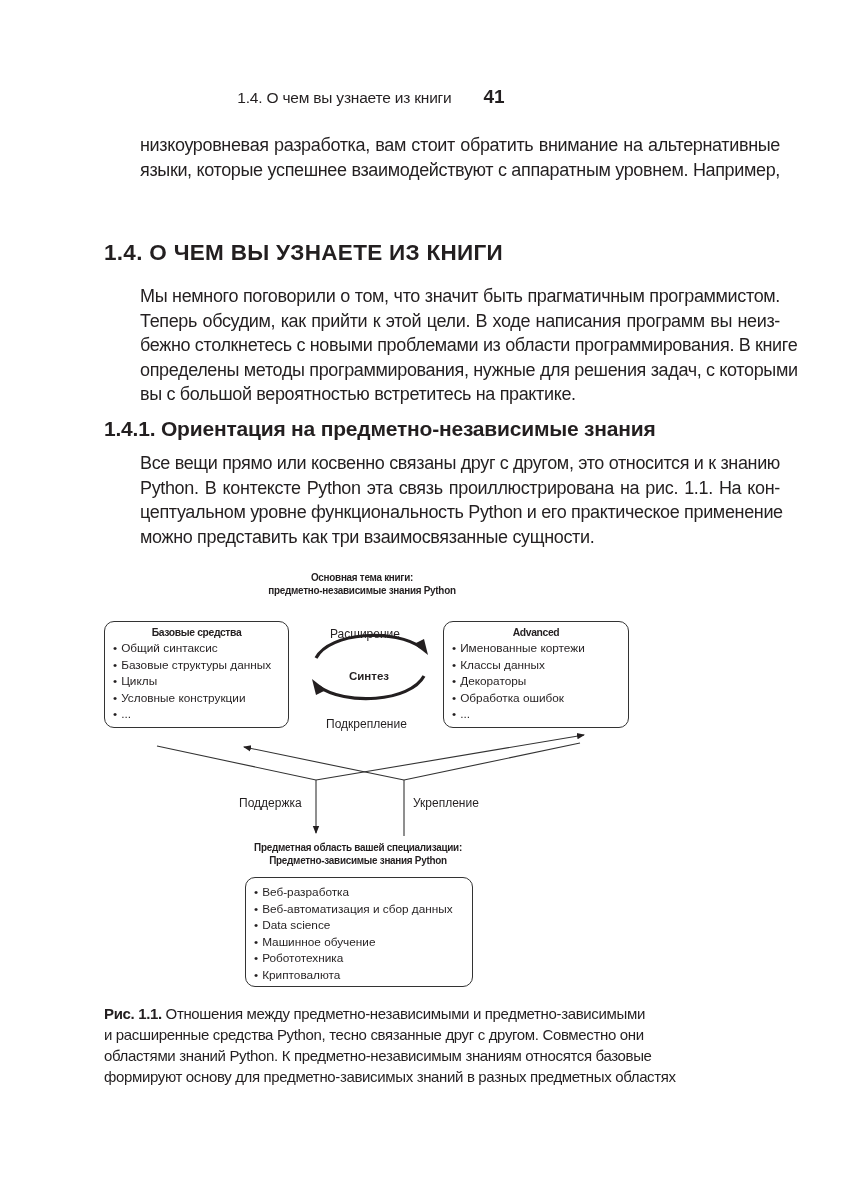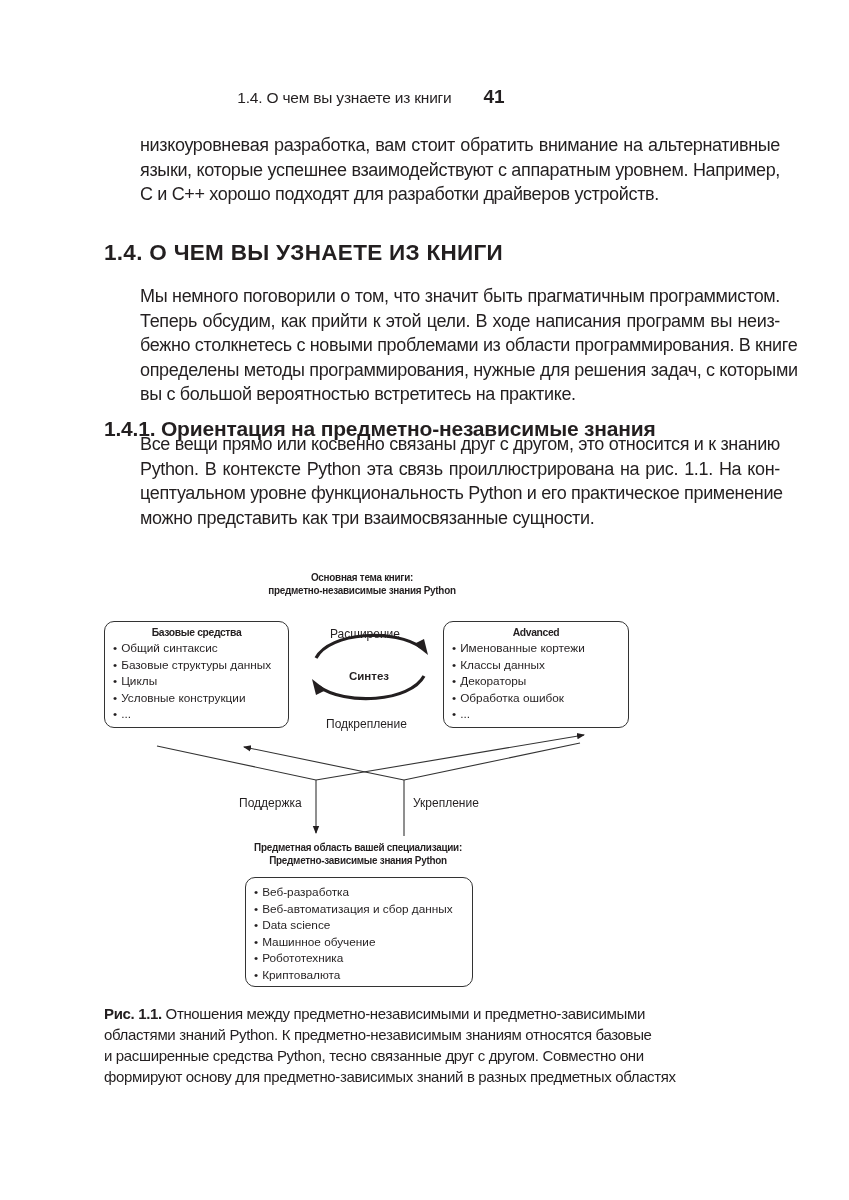--- a/index.html
+++ b/index.html
@@ -35,36 +35,35 @@
 <body>
 
 <div class="running-header">
   <span class="rh-title">1.4. О чем вы узнаете из книги</span>
   <span class="rh-page">41</span>
 </div>
 
 <div class="para" style="top:133px;">
   <span class="line">низкоуровневая разработка, вам стоит обратить внимание на альтернативные</span>
   <span class="line">языки, которые успешнее взаимодействуют с аппаратным уровнем. Например,</span>
-  <span class="line last">C и C++ хорошо подходят для разработки драйверов устройств.</span>
 </div>
 
 <div class="h1">1.4. О ЧЕМ ВЫ УЗНАЕТЕ ИЗ КНИГИ</div>
 
 <div class="para" style="top:284px;">
   <span class="line">Мы немного поговорили о том, что значит быть прагматичным программистом.</span>
   <span class="line">Теперь обсудим, как прийти к этой цели. В ходе написания программ вы неиз-</span>
   <span class="line">бежно столкнетесь с новыми проблемами из области программирования. В книге</span>
   <span class="line">определены методы программирования, нужные для решения задач, с которыми</span>
   <span class="line last">вы с большой вероятностью встретитесь на практике.</span>
 </div>
 
 <div class="h2">1.4.1. Ориентация на предметно-независимые знания</div>
 
-<div class="para" style="top:432px;">
+<div class="para" style="top:451px;">
   <span class="line">Все вещи прямо или косвенно связаны друг с другом, это относится и к знанию</span>
   <span class="line">Python. В контексте Python эта связь проиллюстрирована на рис. 1.1. На кон-</span>
   <span class="line">цептуальном уровне функциональность Python и его практическое применение</span>
   <span class="line last">можно представить как три взаимосвязанные сущности.</span>
 </div>
 
 <div class="figure">
   <svg class="arrows" width="849" height="440" viewBox="0 0 849 440">
     <defs>
       <marker id="ah" markerWidth="8" markerHeight="8" refX="7" refY="4" orient="auto" markerUnits="userSpaceOnUse">
@@ -132,16 +131,16 @@
       <li>Data science</li>
       <li>Машинное обучение</li>
       <li>Робототехника</li>
       <li>Криптовалюта</li>
     </ul>
   </div>
 </div>
 
 <div class="caption">
   <span class="line"><span class="cap-label">Рис. 1.1.</span><span> Отношения между предметно-независимыми и предметно-зависимыми</span></span>
+  <span class="line">и расширенные средства Python, тесно связанные друг с другом. Совместно они</span>
   <span class="line">областями знаний Python. К предметно-независимым знаниям относятся базовые</span>
-  <span class="line">и расширенные средства Python, тесно связанные друг с другом. Совместно они</span>
   <span class="line">формируют основу для предметно-зависимых знаний в разных предметных областях</span>
 </div>
 
 </body></html>

